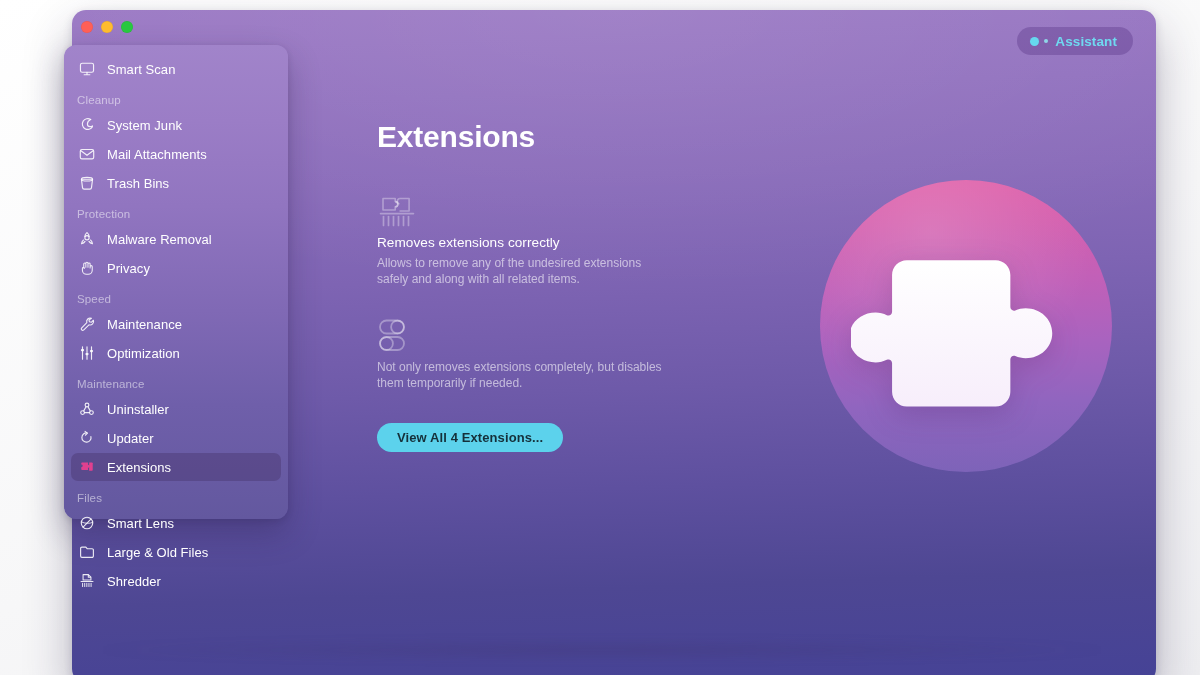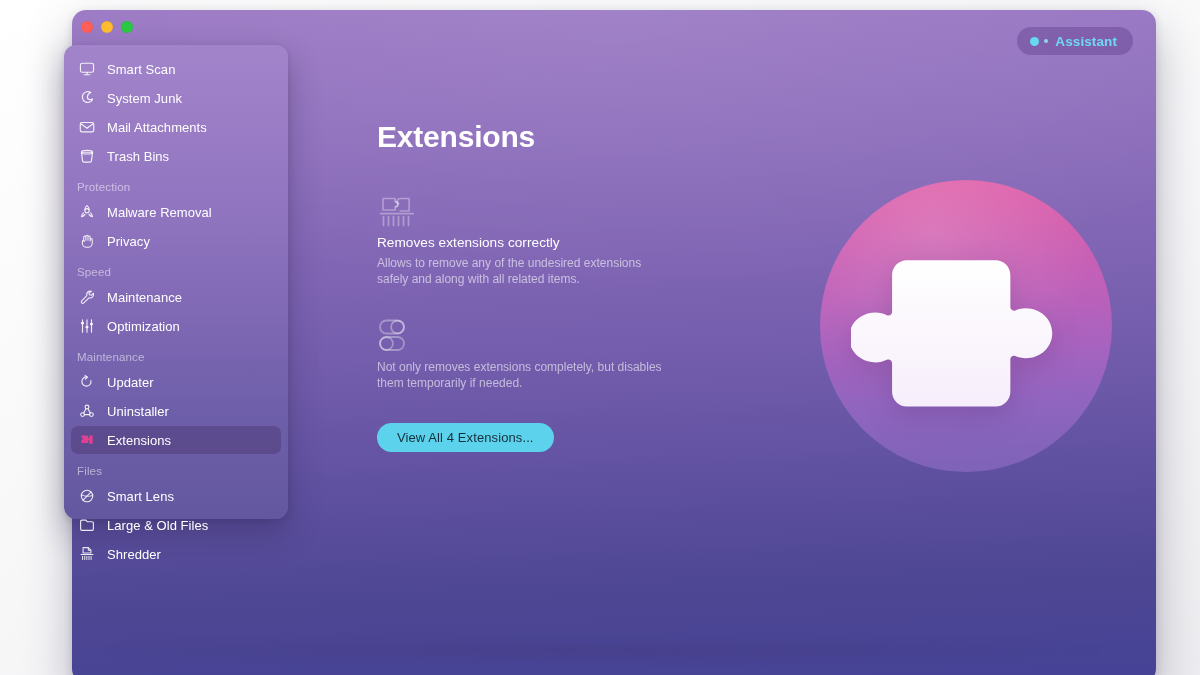--- a/index.html
+++ b/index.html
@@ -228,21 +228,21 @@
     margin-top: 4px;
     display: inline-flex;
     align-items: center;
     justify-content: center;
     height: 29px;
     padding: 0 20px;
     border-radius: 15px;
     background: #5cd2ec;
     color: #15303a;
     font-size: 13px;
-    font-weight: 400;
+    font-weight: 700;
     letter-spacing: 0.1px;
     border: none;
     cursor: pointer;
     font-family: "Liberation Sans", sans-serif;
   }
 
   
   #hero {
     position: absolute;
     left: 748px;
@@ -380,20 +380,21 @@
 
   <div id="sidebar">
       <div class="nav-item">
         <span class="nav-icon" style="color: rgba(255, 255, 255, 0.88);">
           <svg width="18" height="18" viewBox="0 0 22 22">
             <use href="#ic-display-icon"></use>
           </svg>
         </span>
         <span class="nav-label">Smart Scan</span>
       </div>
+      <div class="nav-section-label">Cleanup</div>
       <div class="nav-item">
         <span class="nav-icon" style="color: rgba(255, 255, 255, 0.88);">
           <svg width="18" height="18" viewBox="0 0 22 22">
             <use href="#ic-broom-icon"></use>
           </svg>
         </span>
         <span class="nav-label">System Junk</span>
       </div>
       <div class="nav-item">
         <span class="nav-icon" style="color: rgba(255, 255, 255, 0.88);">
@@ -442,32 +443,32 @@
           <svg width="18" height="18" viewBox="0 0 22 22">
             <use href="#ic-sliders-icon"></use>
           </svg>
         </span>
         <span class="nav-label">Optimization</span>
       </div>
       <div class="nav-section-label">Maintenance</div>
       <div class="nav-item">
         <span class="nav-icon" style="color: rgba(255, 255, 255, 0.88);">
           <svg width="18" height="18" viewBox="0 0 22 22">
+            <use href="#ic-app-uninstall-icon"></use>
+          </svg>
+        </span>
+        <span class="nav-label">Uninstaller</span>
+      </div>
+      <div class="nav-item">
+        <span class="nav-icon" style="color: rgba(255, 255, 255, 0.88);">
+          <svg width="18" height="18" viewBox="0 0 22 22">
             <use href="#ic-refresh-arrow-icon"></use>
           </svg>
         </span>
         <span class="nav-label">Updater</span>
-      </div>
-      <div class="nav-item">
-        <span class="nav-icon" style="color: rgba(255, 255, 255, 0.88);">
-          <svg width="18" height="18" viewBox="0 0 22 22">
-            <use href="#ic-app-uninstall-icon"></use>
-          </svg>
-        </span>
-        <span class="nav-label">Uninstaller</span>
       </div>
       <div class="nav-item selected">
         <span class="nav-icon" style="color: rgb(224, 64, 143);">
           <svg width="18" height="18" viewBox="0 0 22 22">
             <use href="#ic-puzzle-icon"></use>
           </svg>
         </span>
         <span class="nav-label">Extensions</span>
       </div>
       <div class="nav-section-label">Files</div>

